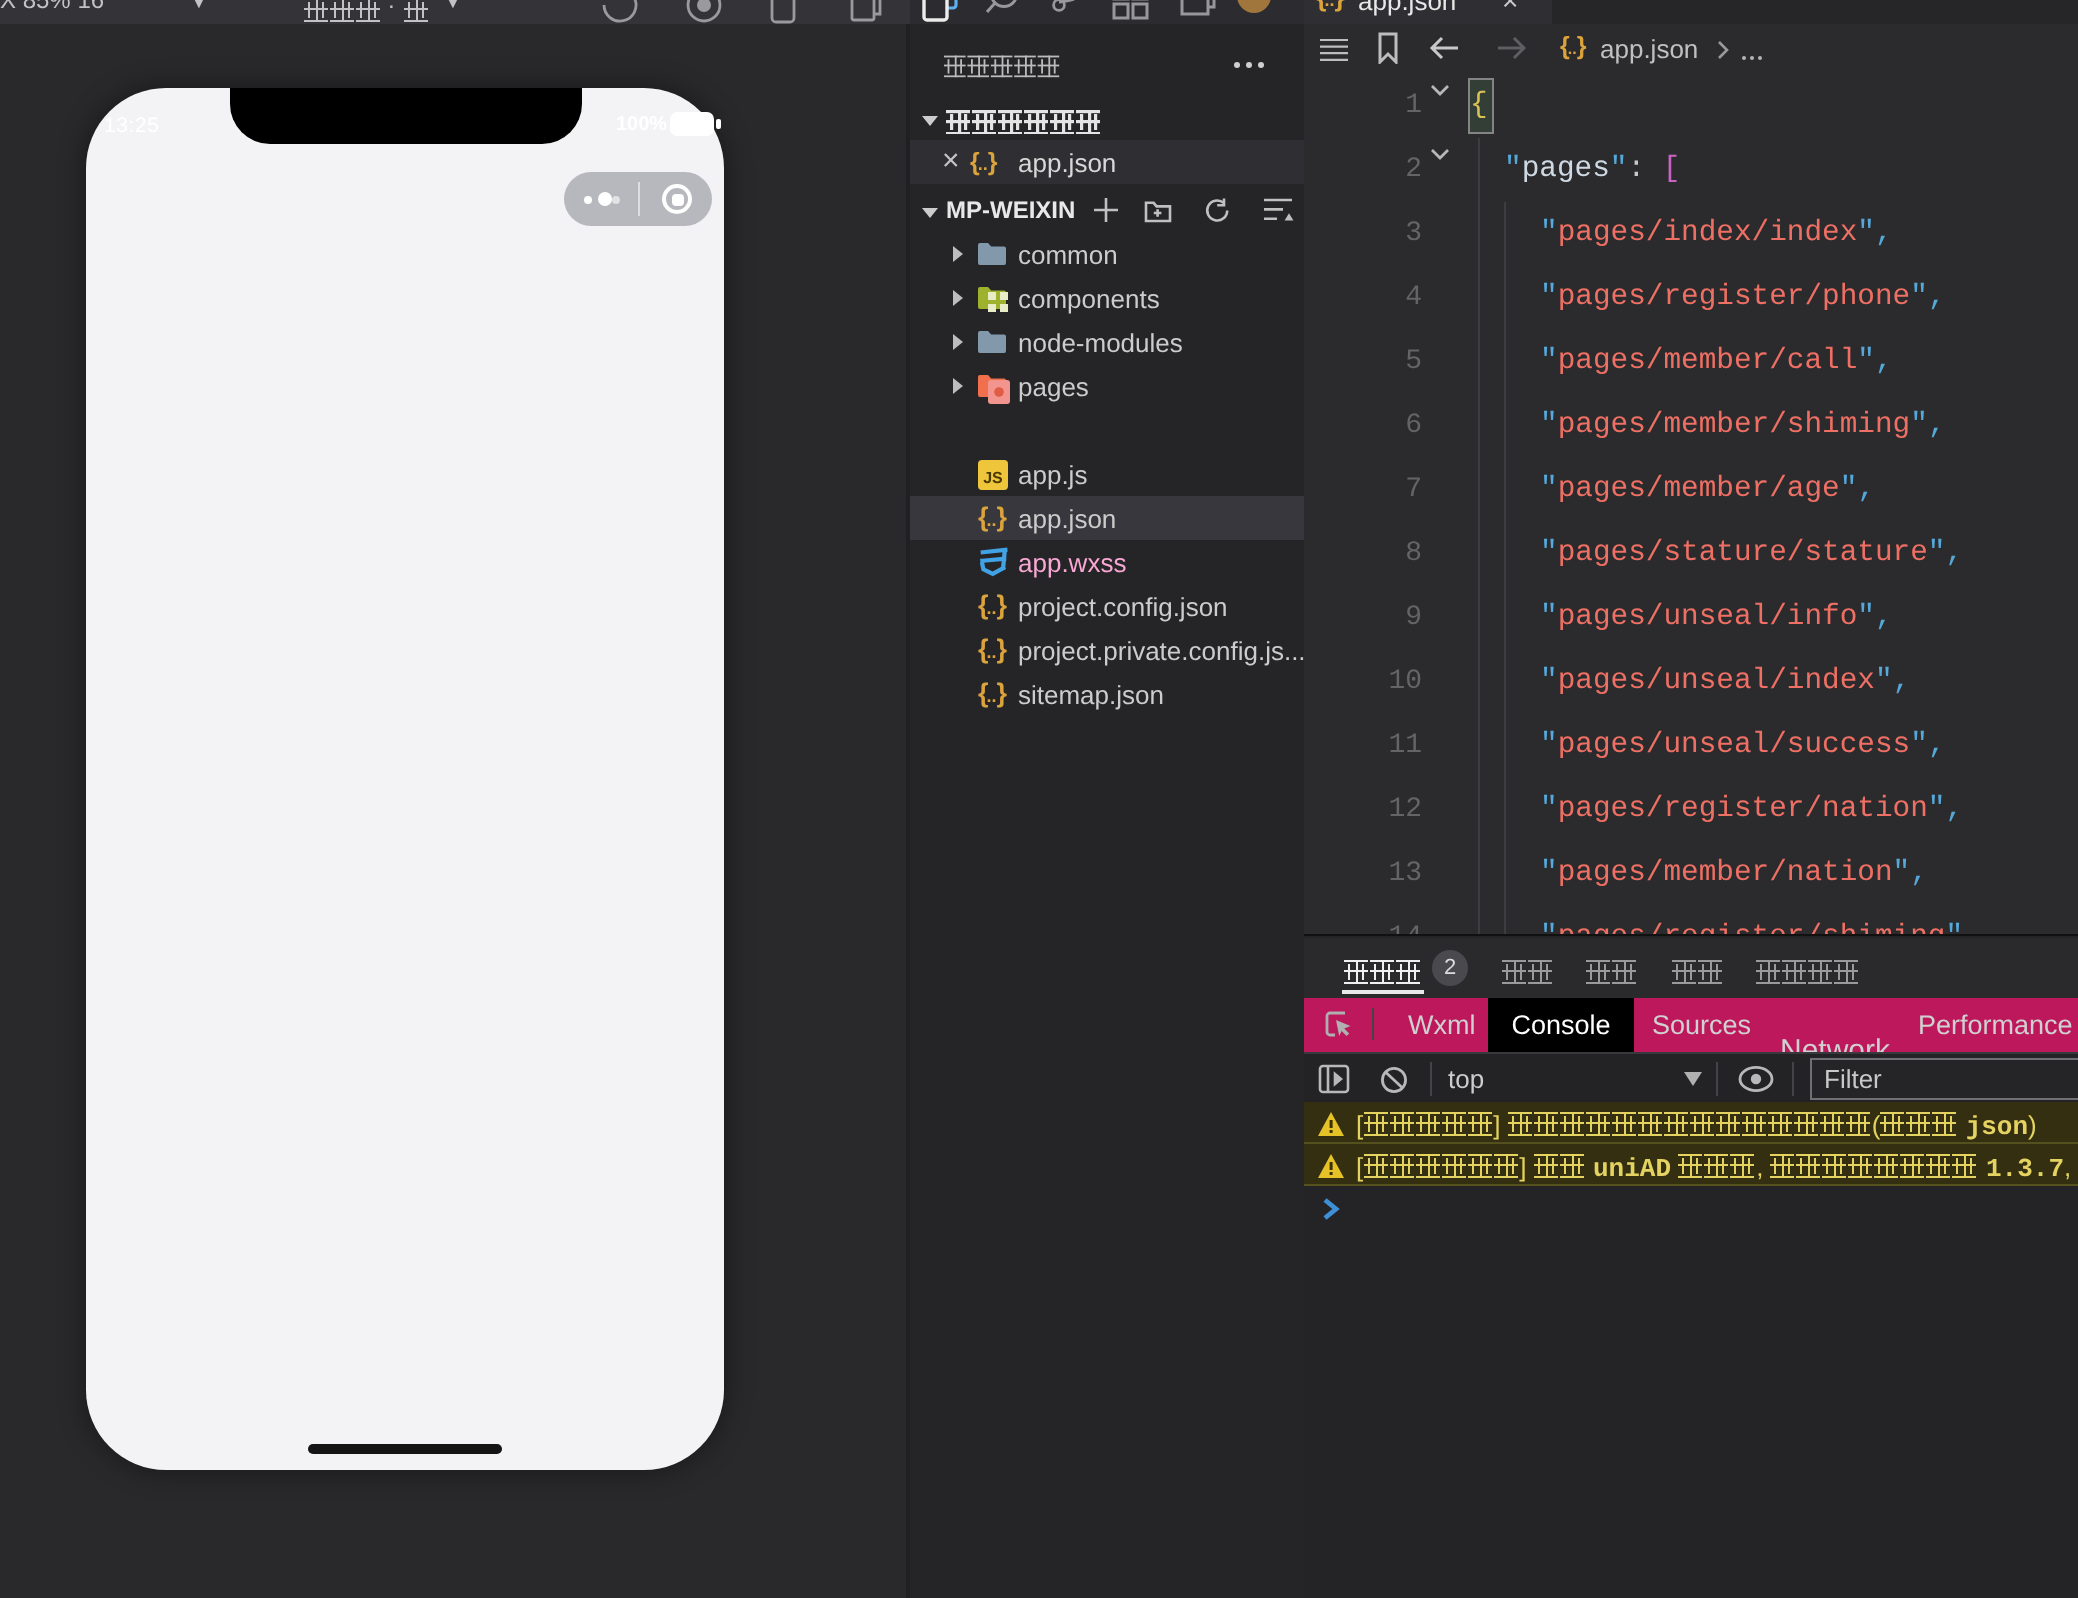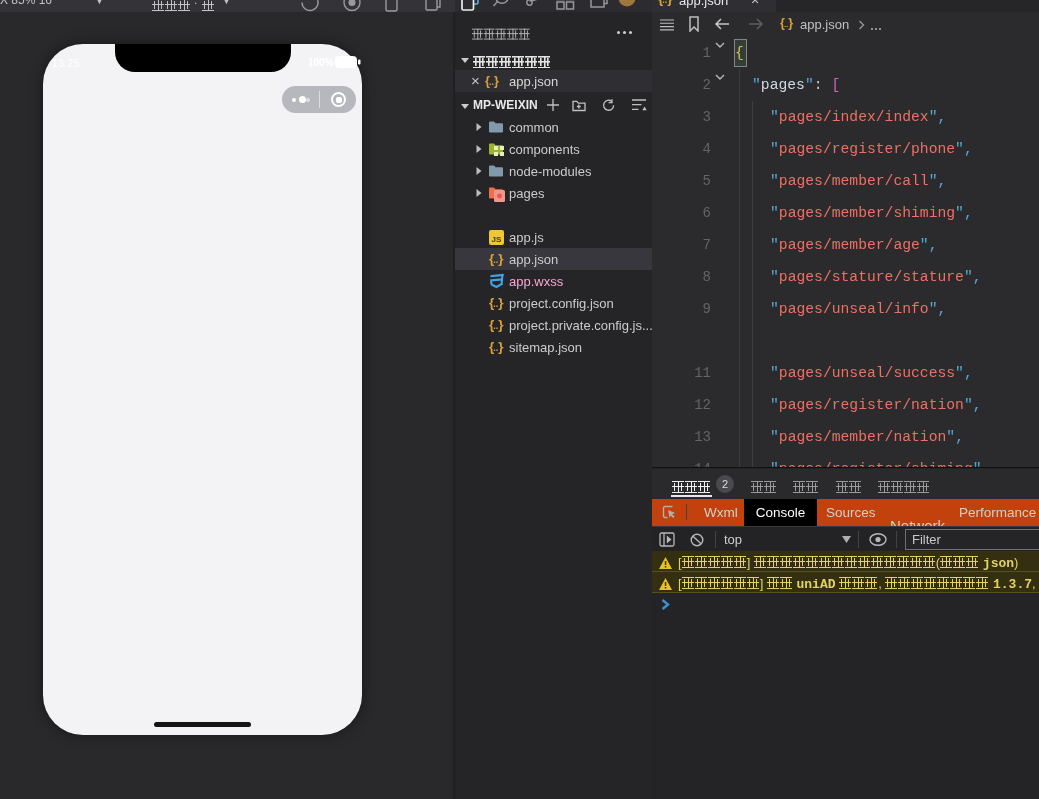--- a/index.html
+++ b/index.html
@@ -246,20 +246,21 @@
         <div class="cl" style="top:69px"><span class="ln">2</span><svg class="abs" width="10" height="7" viewBox="0 0 10 7" style="left:63px;top:5px">
             <path d="M1 1l4 4 4-4" stroke="#b8b8b8" stroke-width="1.4" fill="none"></path>
           </svg><span class="ct" style="left:100px"><span class="q">"</span><span class="key">pages</span><span class="q">"</span><span class="pn">:</span> <span class="sq">[</span></span></div>
         <div class="cl" style="top:101px"><span class="ln">3</span><span class="ct" style="left:118px"><span class="q">"</span><span class="st">pages/index/index</span><span class="q">"</span><span class="q">,</span></span></div>
         <div class="cl" style="top:133px"><span class="ln">4</span><span class="ct" style="left:118px"><span class="q">"</span><span class="st">pages/register/phone</span><span class="q">"</span><span class="q">,</span></span></div>
         <div class="cl" style="top:165px"><span class="ln">5</span><span class="ct" style="left:118px"><span class="q">"</span><span class="st">pages/member/call</span><span class="q">"</span><span class="q">,</span></span></div>
         <div class="cl" style="top:197px"><span class="ln">6</span><span class="ct" style="left:118px"><span class="q">"</span><span class="st">pages/member/shiming</span><span class="q">"</span><span class="q">,</span></span></div>
         <div class="cl" style="top:229px"><span class="ln">7</span><span class="ct" style="left:118px"><span class="q">"</span><span class="st">pages/member/age</span><span class="q">"</span><span class="q">,</span></span></div>
         <div class="cl" style="top:261px"><span class="ln">8</span><span class="ct" style="left:118px"><span class="q">"</span><span class="st">pages/stature/stature</span><span class="q">"</span><span class="q">,</span></span></div>
         <div class="cl" style="top:293px"><span class="ln">9</span><span class="ct" style="left:118px"><span class="q">"</span><span class="st">pages/unseal/info</span><span class="q">"</span><span class="q">,</span></span></div>
+        <div class="cl" style="top:325px"><span class="ln">10</span><span class="ct" style="left:118px"><span class="q">"</span><span class="st">pages/unseal/index</span><span class="q">"</span><span class="q">,</span></span></div>
         <div class="cl" style="top:357px"><span class="ln">11</span><span class="ct" style="left:118px"><span class="q">"</span><span class="st">pages/unseal/success</span><span class="q">"</span><span class="q">,</span></span></div>
         <div class="cl" style="top:389px"><span class="ln">12</span><span class="ct" style="left:118px"><span class="q">"</span><span class="st">pages/register/nation</span><span class="q">"</span><span class="q">,</span></span></div>
         <div class="cl" style="top:421px"><span class="ln">13</span><span class="ct" style="left:118px"><span class="q">"</span><span class="st">pages/member/nation</span><span class="q">"</span><span class="q">,</span></span></div>
         <div class="cl" style="top:453px"><span class="ln">14</span><span class="ct" style="left:118px"><span class="q">"</span><span class="st">pages/register/shiming</span><span class="q">"</span><span class="q">,</span></span></div>
   </div>
 </div>
 <style>
 .cl{position:absolute;left:0;width:387px;height:32px;line-height:32px;white-space:pre}
 .ln{position:absolute;right:328px;color:#646464;font-size:14px}
 .ct{position:absolute}
@@ -276,21 +277,21 @@
   <div class="abs" style="left:0;top:1px;width:387px;height:30px;background:#2a2a2d">
     <span class="abs" style="left:20px;top:9px;color:#f0f0f0"><i class="hz"></i><i class="hz"></i><i class="hz"></i></span>
     <div class="abs" style="left:19px;top:26px;width:41px;height:2px;background:#e8e8e8"></div>
     <div class="abs" style="left:64px;top:6px;width:18px;height:18px;border-radius:50%;background:#4a4a4e;color:#dddddd;font-size:11px;text-align:center;line-height:18px">2</div>
     <span class="abs" style="left:99px;top:9px;color:#9a9a9a"><i class="hz"></i><i class="hz"></i></span>
     <span class="abs" style="left:141px;top:9px;color:#9a9a9a"><i class="hz"></i><i class="hz"></i></span>
     <span class="abs" style="left:184px;top:9px;color:#9a9a9a"><i class="hz"></i><i class="hz"></i></span>
     <span class="abs" style="left:226px;top:9px;color:#9a9a9a"><i class="hz"></i><i class="hz"></i><i class="hz"></i><i class="hz"></i></span>
   </div>
 
-  <div class="abs" style="left:0;top:31px;width:387px;height:27px;background:#c2410c">
+  <div class="abs" style="left:0;top:31px;width:387px;height:27px;background:#be185d">
     <svg class="abs" style="left:10px;top:6px" width="15" height="15" viewBox="0 0 15 15" fill="none">
           <path d="M10.5 1.5H3A1.5 1.5 0 0 0 1.5 3v8A1.5 1.5 0 0 0 3 12.5h2.5" stroke="#b0b0b0" stroke-width="1.4"></path>
           <path d="M6 5l7.2 3-3.1 1.2 2.5 2.5-1.3 1.3-2.5-2.5L7.6 13z" fill="#b0b0b0"></path>
         </svg>
     <div class="abs" style="left:34px;top:5px;width:1px;height:16px;background:#434347"></div>
     <span class="abs" style="left:52px;top:6px;color:#d0d0d0;font-size:13.5px">Wxml</span>
     <div class="abs" style="left:92px;top:0;width:73px;height:27px;background:#000000;color:#ffffff;font-size:13.5px;text-align:center;line-height:27px">Console</div>
     <span class="abs" style="left:174px;top:6px;color:#d0d0d0;font-size:13.5px">Sources</span>
     <span class="abs" style="left:238px;top:18px;color:#d0d0d0;font-size:15px">Network</span>
     <span class="abs" style="left:307px;top:6px;color:#d0d0d0;font-size:13.5px">Performance</span>

